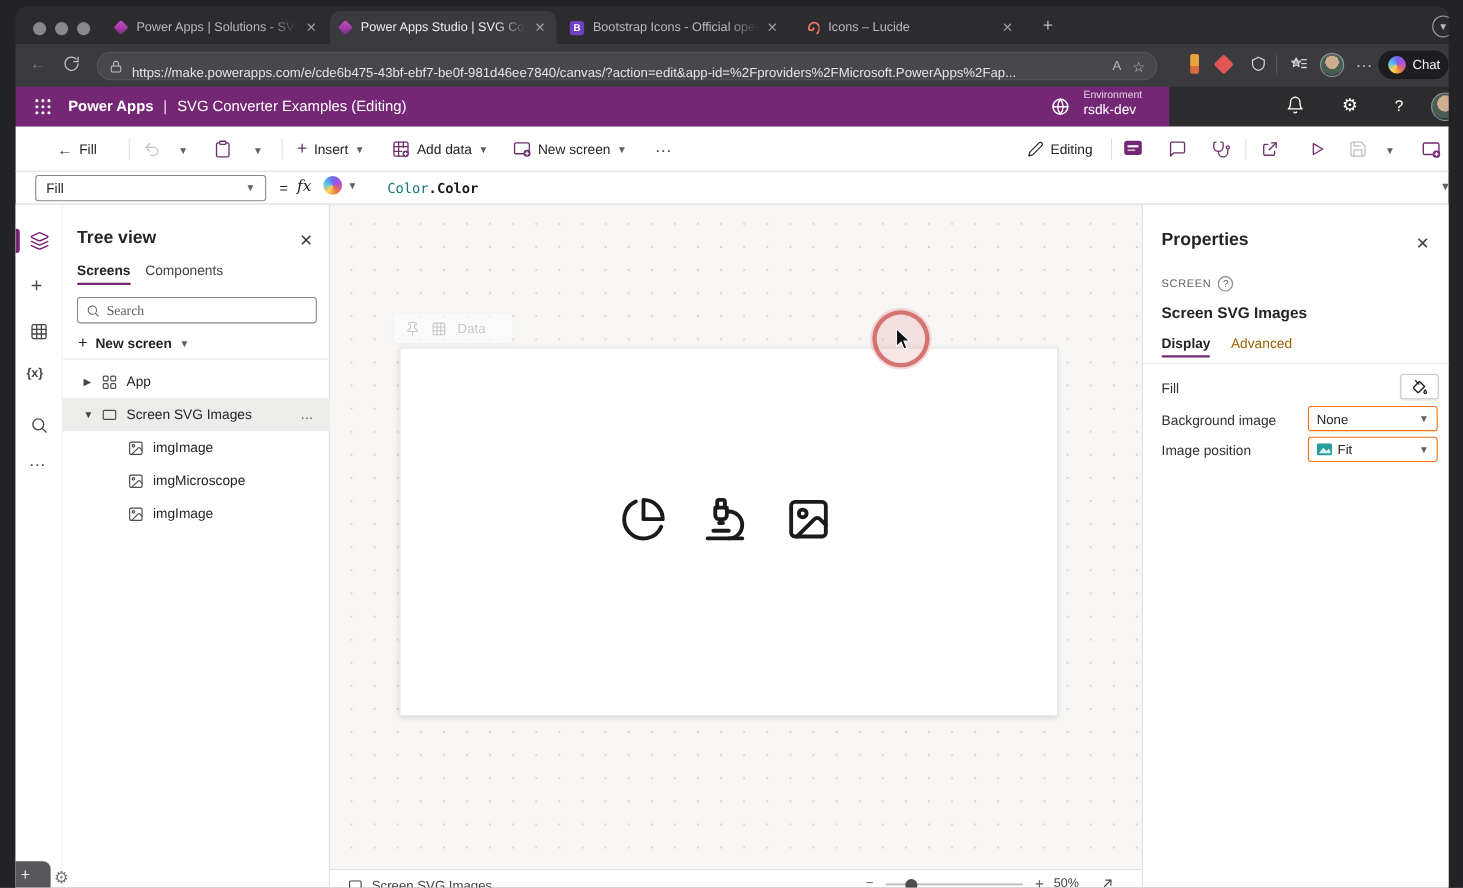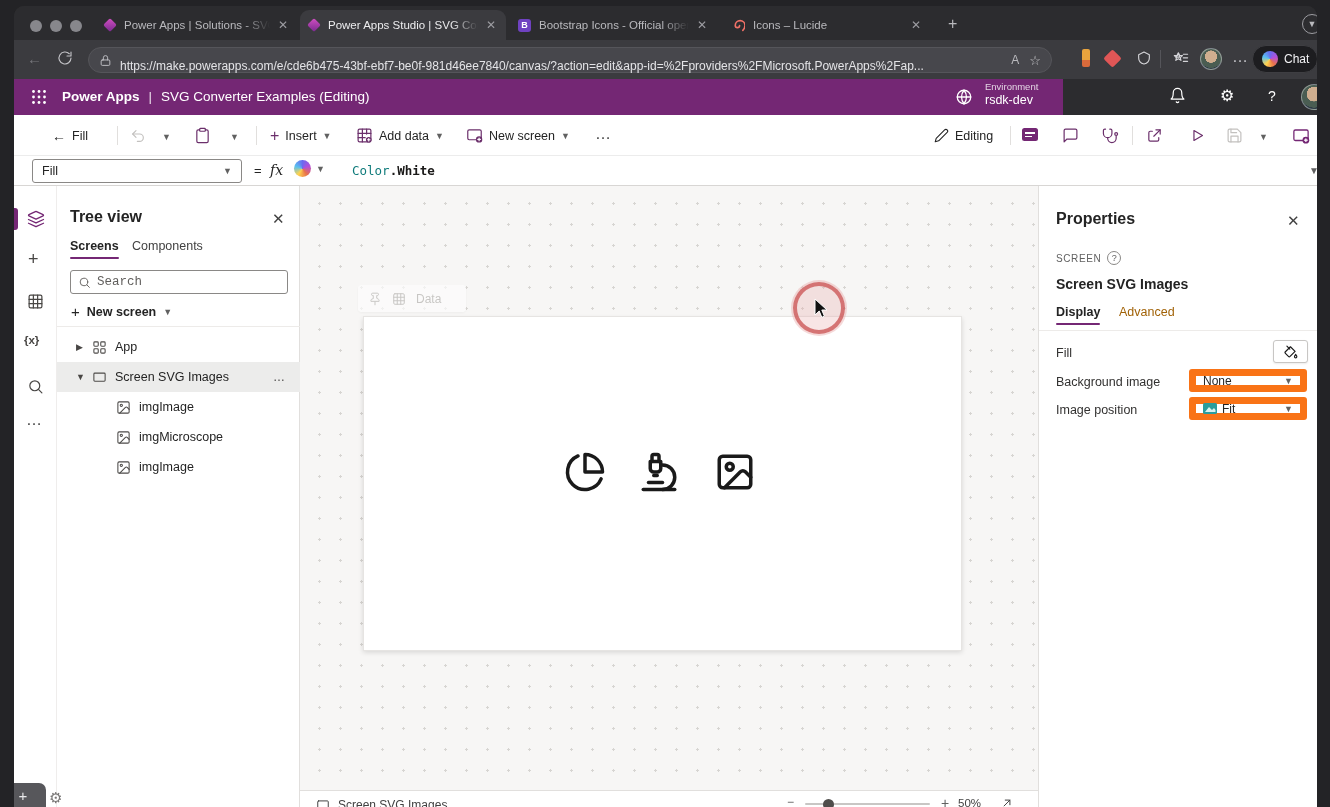--- a/index.html
+++ b/index.html
@@ -67,21 +67,21 @@
   .rail { position:absolute; left:14px; top:186px; width:43px; height:627px; background:#fff; border-right:1px solid #efedec; }
   .railic { position:absolute; left:13px; color:#484644; }
   .rail-indicator { position:absolute; left:0; top:22px; width:3.5px; height:22px; border-radius:0 3px 3px 0; background:#742774; }
   .tree { position:absolute; left:57px; top:186px; width:243px; height:627px; background:#fff; border-right:1px solid #e1dfdd; }
   .ttl { font-size:16px; font-weight:bold; color:#242424; }
   .ttab { font-size:12.5px; color:#424242; position:absolute; top:0; }
   .ttab.on { font-weight:bold; color:#242424; }
   .ttab.on:after { content:""; position:absolute; left:0; right:0; bottom:-6px; height:2.5px; background:#742774; border-radius:2px; }
   .searchbox { position:absolute; left:13px; top:84px; width:218px; height:24px; border:1px solid #8a8886; border-radius:3px;
                display:flex; align-items:center; padding:0 7px; gap:6px; color:#605e5c; }
-  .searchbox input { border:none; outline:none; flex:1; font-size:12.5px; font-family:Liberation Mono, monospace; color:#7f1d1d; background:transparent; }
+  .searchbox input { border:none; outline:none; flex:1; font-size:12.5px; font-family:Liberation Serif, serif; color:#7f1d1d; background:transparent; }
   .searchbox input::placeholder { color:#605e5c; }
   .trow { position:absolute; left:0; width:243px; height:30px; display:flex; align-items:center; font-size:12.5px; color:#242424; }
   .trow.sel { background:#ececeb; }
   .tchev { width:10px; font-size:9px; color:#484644; margin-left:19px; }
   .ticon { color:#4d4b49; margin-left:6px; }
   .tlabel { margin-left:8px; }
   .kebab { position:absolute; right:14px; color:#484644; letter-spacing:1px; font-size:12px; }
   
   .canvas { position:absolute; left:300px; top:186px; width:738px; height:604px; background:#f7f6f5;
             background-image:radial-gradient(circle,#d7d5d2 1.1px, transparent 1.25px); background-size:21px 21px; background-position:9px 7px; }
@@ -96,21 +96,21 @@
   .statusbar { position:absolute; left:300px; top:790px; width:738px; height:30px; background:#fff; border-top:1px solid #e1dfdd;
                color:#424242; font-size:12px; }
   .slider-line { position:absolute; left:505px; top:12px; width:125px; height:2px; background:#c8c6c4; border-radius:1px; }
   .slider-dot { position:absolute; left:523px; top:7.5px; width:11px; height:11px; border-radius:50%; background:#4f4d4b; }
   
   .props { position:absolute; left:1038px; top:186px; width:279px; height:627px; background:#fff; border-left:1px solid #e1dfdd; }
   .ptab { font-size:12.5px; color:#a16207; position:absolute; top:0; }
   .ptab.on { font-weight:bold; color:#242424; }
   .ptab.on:after { content:""; position:absolute; left:0; right:0; bottom:-6px; height:2.5px; background:#742774; border-radius:2px; }
   .flabel { position:absolute; left:17px; font-size:12.5px; color:#323130; }
-  .fselect { position:absolute; left:150px; width:118px; height:23px; border:7px solid #f97316; border-radius:3px; background:#fff;
+  .fselect { position:absolute; left:150px; width:118px; height:23px; border:1px solid #f97316; border-radius:3px; background:#fff;
              display:flex; align-items:center; padding:0 7px; gap:5px; font-size:12px; color:#242424; }
   .fselect .chev { margin-left:auto; }
   .fillbtn { position:absolute; left:234px; width:35px; height:23px; border:1px solid #c8c6c4; border-radius:3px; background:#fff;
              display:flex; align-items:center; justify-content:center; color:#1a1a1a; box-shadow:0 1px 2px rgba(0,0,0,.08); }
   .xclose { color:#424242; font-size:15px; }
   
   .corner-plus { position:absolute; left:0; top:783px; width:46px; height:24px; background:#57575b; border-radius:0 7px 0 0;
                  color:#e8e8ea; display:flex; align-items:center; justify-content:center; font-size:15px; }
   .gear-glyph { position:absolute; left:49px; top:789px; color:#7a7877; font-size:15px; }
 </style>
@@ -314,21 +314,21 @@
       <span>Fill</span>
       <span class="chev">▼</span>
     </div>
     <span class="abs" style="left:240px; top:7px; font-size:13px; color:#242424">=</span>
     <span class="abs fx" style="left:256px; top:6px">fx</span>
     <div class="abs" style="left:280px; top:4px; display:flex; align-items:center; gap:5px">
       <span class="copilot" style="width:17px;height:17px"></span>
       <span class="chev">▼</span>
     </div>
     <div class="abs formula" style="left:338px; top:7px">
-      <span class="fenum">Color</span><span class="fmem">.White</span>
+      <span class="fenum">Color</span><span class="fmem">.Color</span>
     </div>
     <span class="abs chev" style="left:1295px; top:9px; font-size:10px">▼</span>
   </div>
 
   <div class="body-bg"></div>
 
   <div class="rail">
     <span class="rail-indicator"></span>
     <svg class="s railic" viewBox="0 0 24 24" style="top:24px; width:18px; height:18px; color:#742774">
       <path d="m12.83 2.18a2 2 0 0 0-1.66 0L2.6 6.08a1 1 0 0 0 0 1.83l8.58 3.91a2 2 0 0 0 1.66 0l8.58-3.9a1 1 0 0 0 0-1.84Z"></path>

